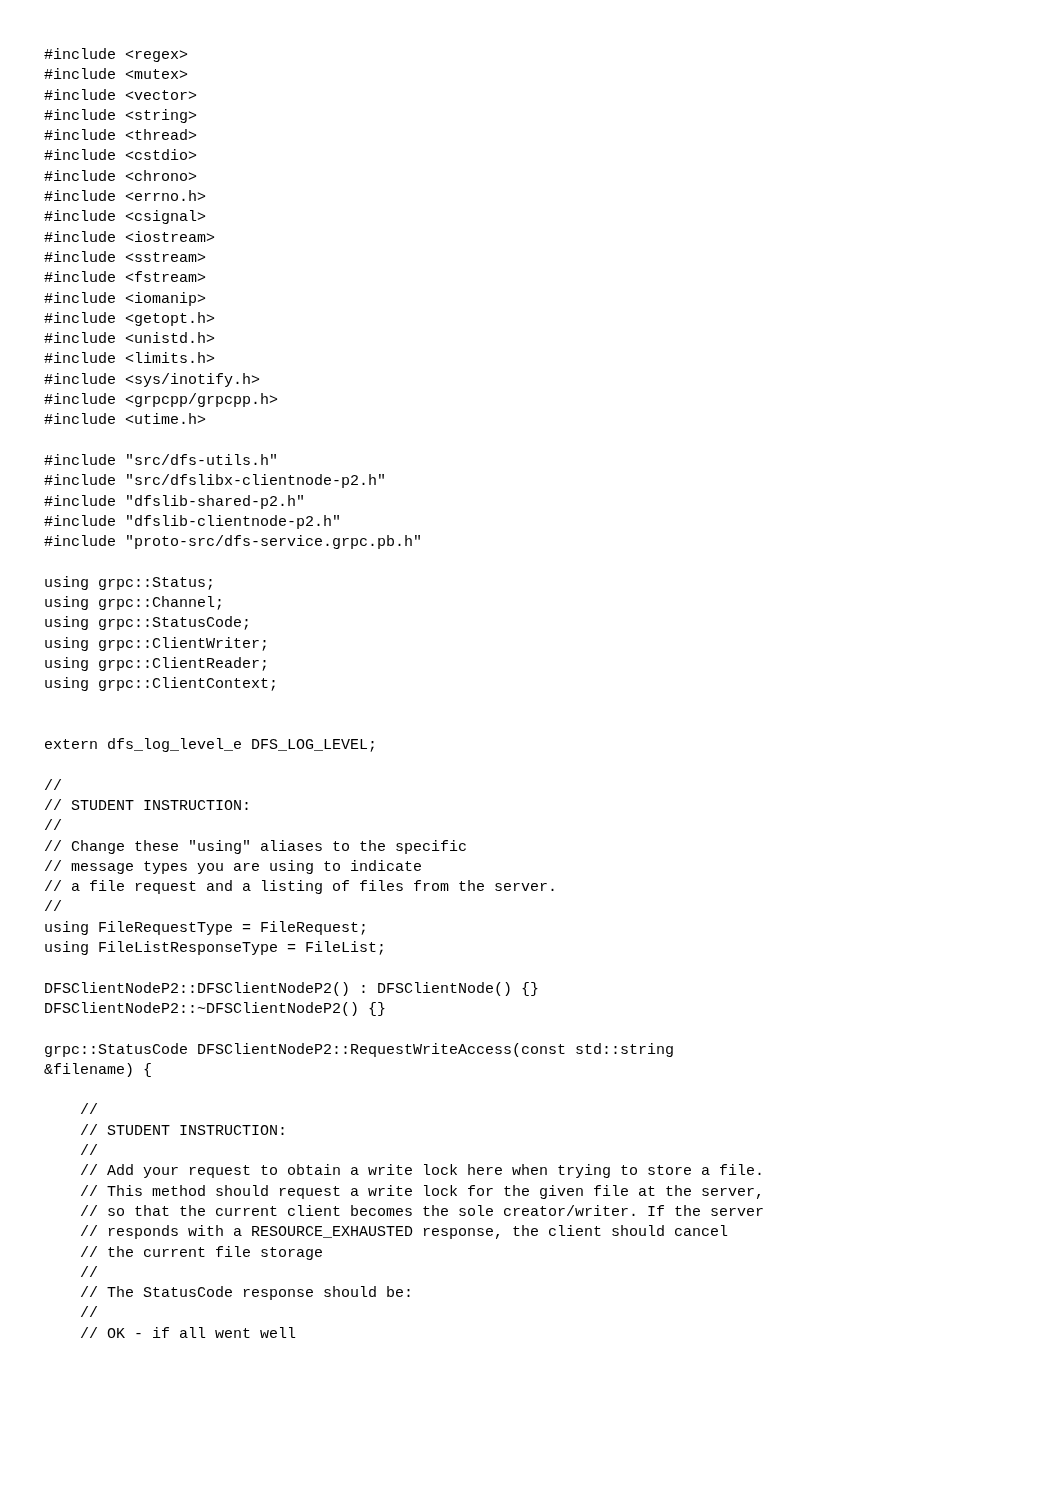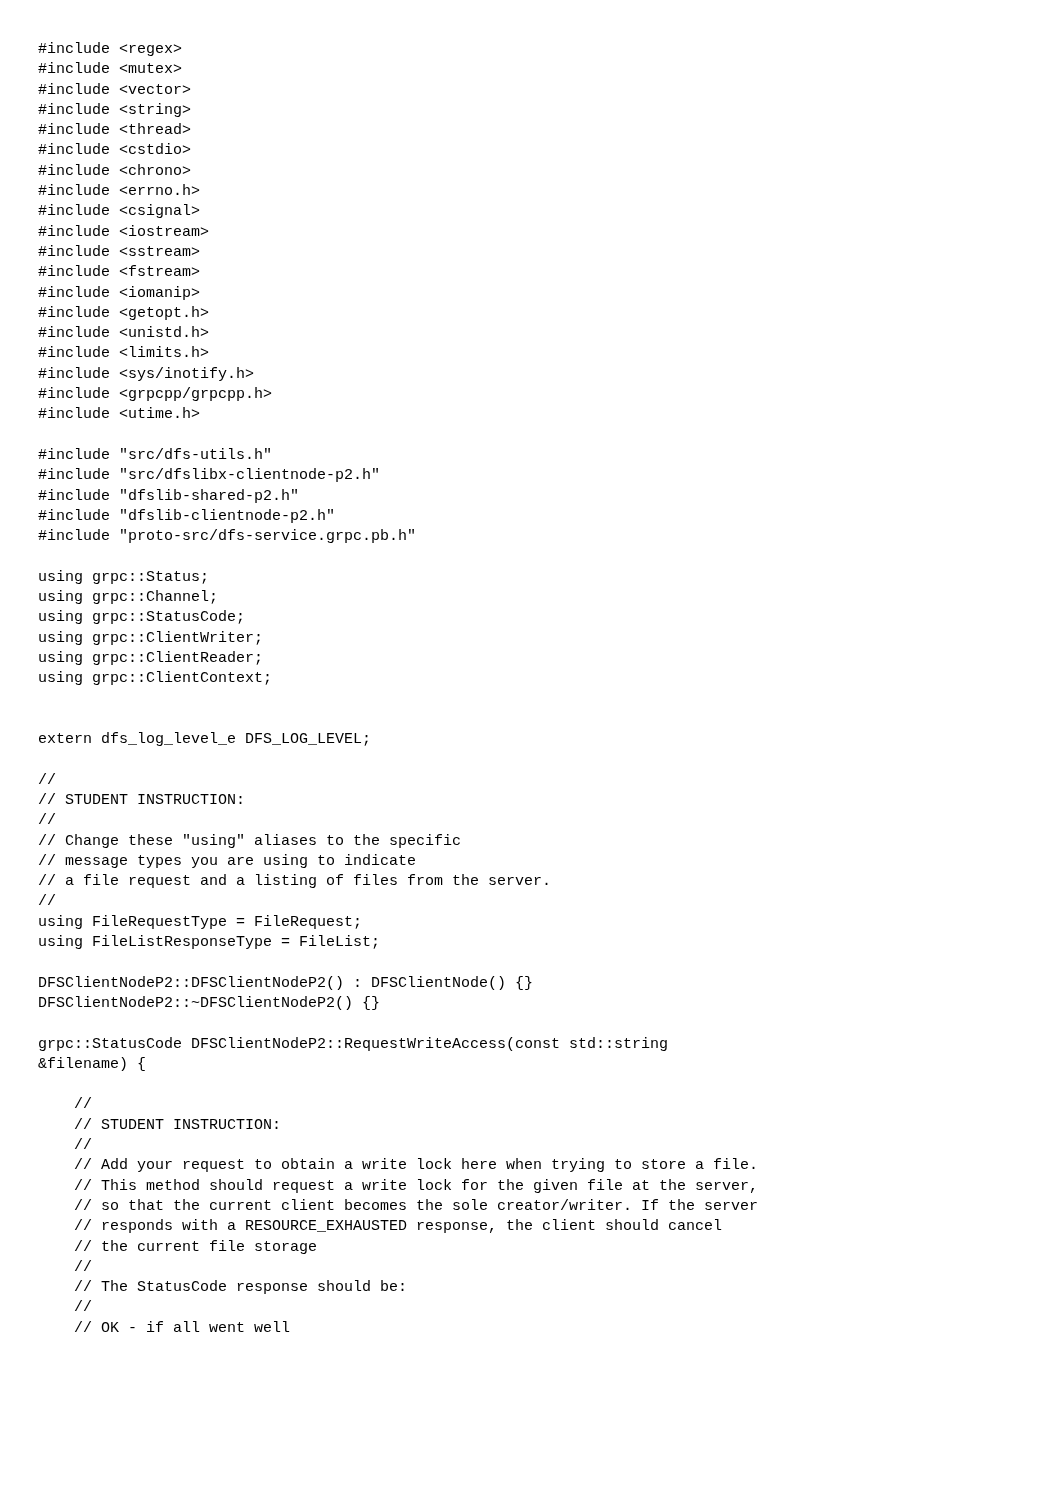--- a/index.html
+++ b/index.html
@@ -6,21 +6,21 @@
     margin: 0;
     padding: 0;
     background: #ffffff;
     width: 1062px;
   }
   pre.code {
     font-family: "Courier New", Courier, monospace;
     font-size: 15px;
     line-height: 20.3px;
     white-space: pre;
-    margin: 0;
+    margin: 6px;
     padding: 40px 38px;
     color: #000000;
   }
 </style>
 </head>
 <body>
 
 <pre class="code">#include &lt;regex&gt;
 #include &lt;mutex&gt;
 #include &lt;vector&gt;

